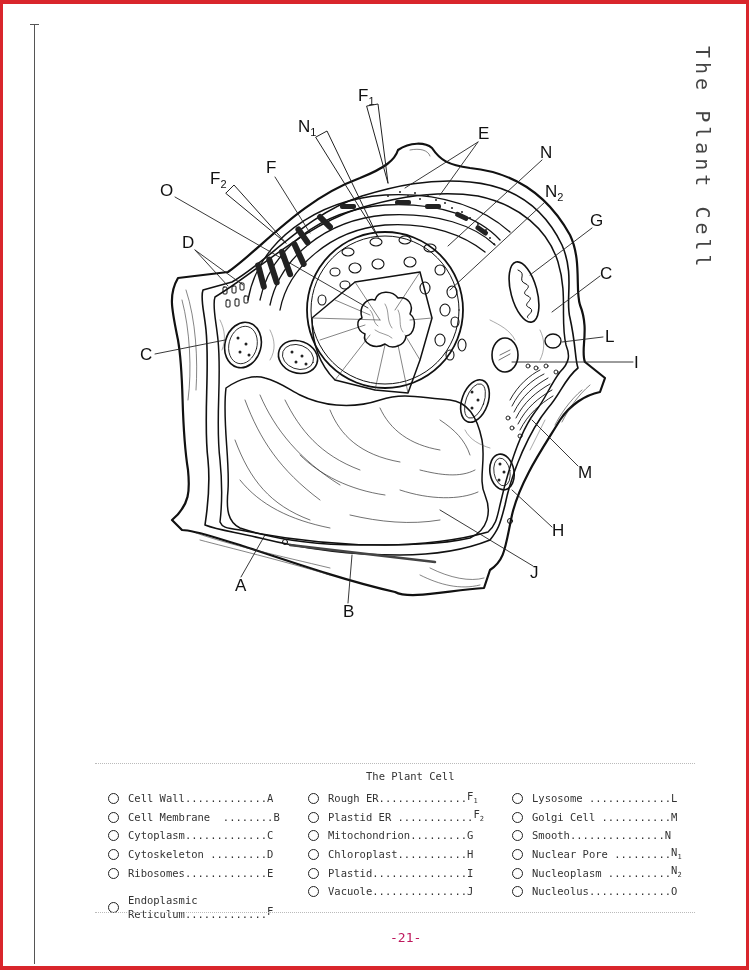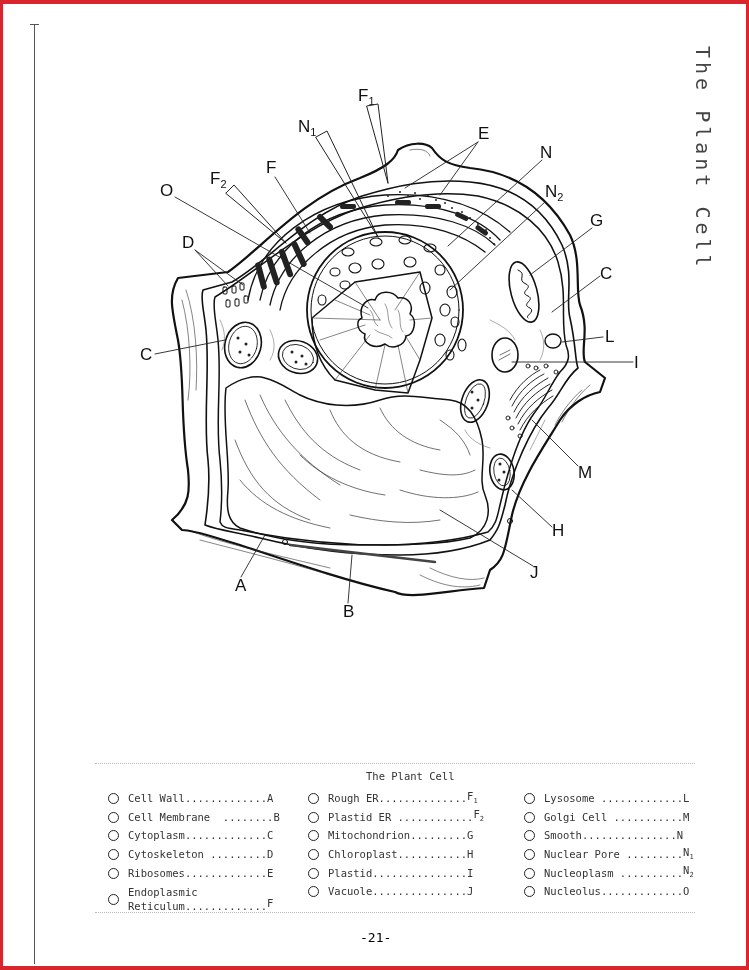--- a/index.html
+++ b/index.html
@@ -9,28 +9,28 @@
   .margin-tick { position: absolute; left: 30px; top: 24px; width: 9px; height: 1px; background: #555; }
   .side-title { position: absolute; left: 715px; top: 46px; transform-origin: 0 0; transform: rotate(90deg); white-space: nowrap; font-family: "DejaVu Sans Mono", monospace; font-size: 20px; letter-spacing: 4px; color: #444; font-weight: 300; }
   .diagram { position: absolute; left: 0; top: 0; }
   .lbl { font-family: "Liberation Sans", sans-serif; font-size: 17px; fill: #111; }
   .lbl-sub { font-family: "Liberation Sans", sans-serif; font-size: 11px; fill: #111; }
   .key { position: absolute; left: 108px; top: 770px; width: 600px; font-family: "DejaVu Sans Mono", monospace; font-size: 10.5px; color: #333; }
   .key-title { position: absolute; left: 258px; top: 0; white-space: nowrap; }
   .key-col { position: absolute; top: 19px; width: 190px; }
   .key-col.c1 { left: 0; }
   .key-col.c2 { left: 200px; }
-  .key-col.c3 { left: 416px; }
+  .key-col.c3 { left: 404px; }
   .key-item { display: flex; align-items: center; height: 18.6px; line-height: 14px; }
-  .key-item.tall { height: 34px; }
+  .key-item.tall { height: 34px; margin-top: 8px; }
   .radio { width: 9px; height: 9px; border: 1.4px solid #222; border-radius: 50%; margin-right: 9px; margin-top: 1px; flex: 0 0 auto; cursor: pointer; }
   .key-text { white-space: pre; }
   .key-letter sub { font-size: 7px; }
   .noise-line { position: absolute; height: 1px; border-top: 1px dotted #bbb; }
-  .page-num { position: absolute; left: 360px; top: 930px; font-family: "DejaVu Sans Mono", monospace; font-size: 13px; color: #000000; }
+  .page-num { position: absolute; left: 390px; top: 930px; font-family: "DejaVu Sans Mono", monospace; font-size: 13px; color: #be185d; }
 </style>
 </head>
 <body>
 
 <div class="frame"></div>
 <div class="margin-line"></div>
 <div class="margin-tick"></div>
 
 <div class="side-title">The Plant Cell</div>
 

